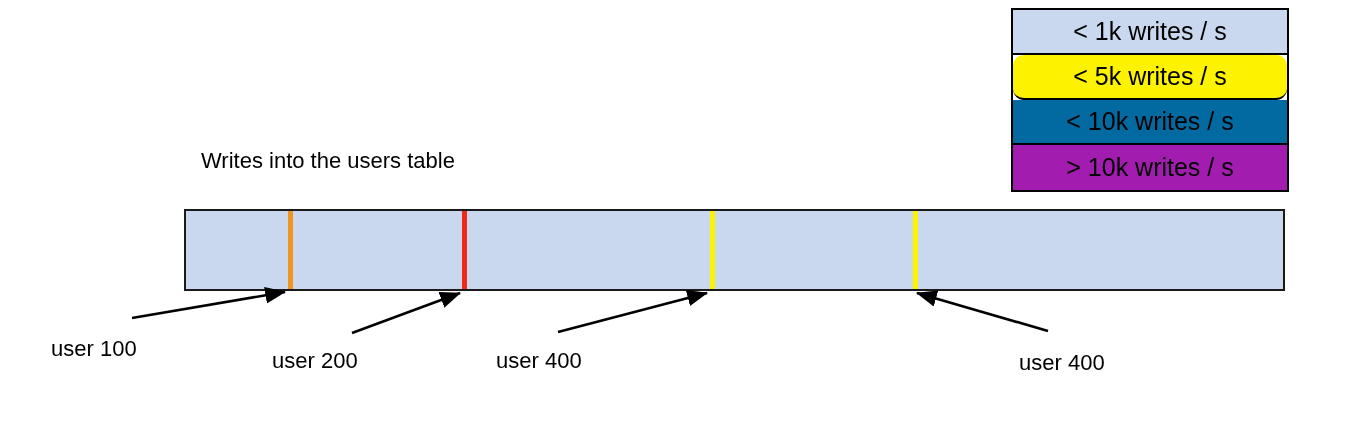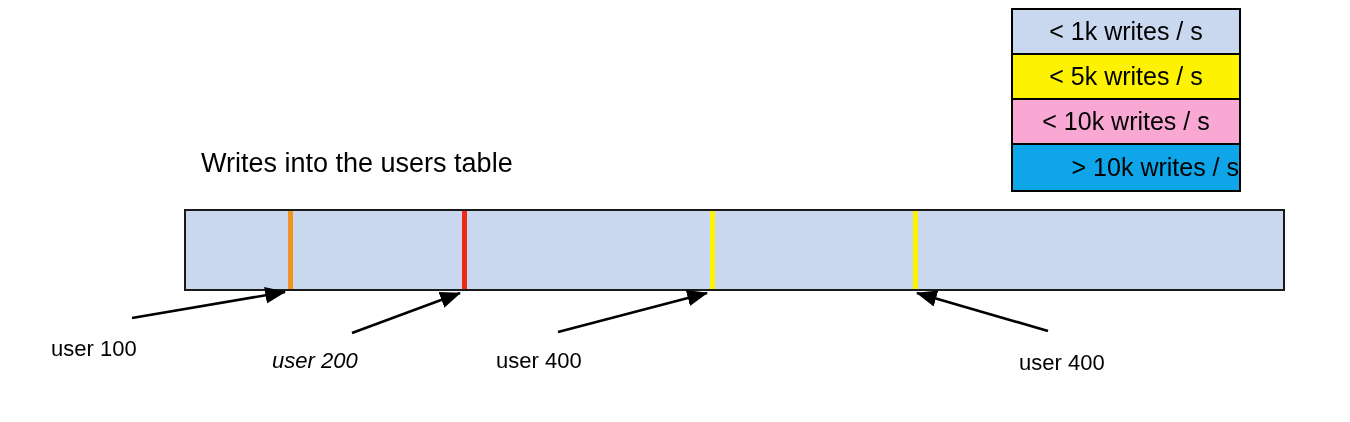--- a/index.html
+++ b/index.html
@@ -14,21 +14,21 @@
     overflow: hidden;
     font-family: "Liberation Sans", sans-serif;
     color: #000000;
   }
 
   
   #legend {
     position: absolute;
     left: 1011px;
     top: 8px;
-    width: 230px;
+    width: 278px;
     border: 2px solid #000000;
     box-sizing: border-box;
   }
   .legend-row {
     height: 45px;
     box-sizing: border-box;
     border-bottom: 2px solid #000000;
     display: flex;
     align-items: center;
     justify-content: center;
@@ -37,21 +37,21 @@
     letter-spacing: 0px;
     white-space: nowrap;
   }
   .legend-row:last-child { border-bottom: none; }
 
   
   #chart-title {
     position: absolute;
     left: 201px;
     top: 150px;
-    font-size: 27px;
+    font-size: 22px;
     line-height: 1;
     white-space: nowrap;
   }
 
   
   #bar {
     position: absolute;
     left: 184px;
     top: 209px;
     width: 1101px;
@@ -84,27 +84,27 @@
     white-space: nowrap;
   }
 </style>
 </head>
 <body>
 
 <div id="legend">
   <div class="legend-row" style="background: rgb(201, 216, 239);">
     <span>&lt; 1k writes / s</span>
   </div>
-  <div class="legend-row" style="background: rgb(253, 242, 0);">
+  <div class="legend-row" style="background: rgb(253, 242, 0); border-radius: 11px;">
     <span>&lt; 5k writes / s</span>
   </div>
-  <div class="legend-row" style="background: #f9a8d4;">
+  <div class="legend-row" style="background: #0369a1;">
     <span>&lt; 10k writes / s</span>
   </div>
-  <div class="legend-row" style="background: #0ea5e9; justify-content: flex-end;">
+  <div class="legend-row" style="background: #a21caf;">
     <span>&gt; 10k writes / s</span>
   </div>
 </div>
 
 <div id="chart-title">Writes into the users table</div>
 
 <div id="bar" style="background: rgb(201, 216, 239); border-color: rgb(26, 26, 26);">
   <div class="stripe" style="background: rgb(239, 148, 32); left: 102px;"></div>
   <div class="stripe" style="background: rgb(237, 43, 24); left: 276px;"></div>
   <div class="stripe" style="background: rgb(253, 242, 0); left: 524px;"></div>
@@ -117,15 +117,15 @@
       <path d="M0,0 L8,3.2 L0,6.4 Z" fill="#000000"></path>
     </marker>
   </defs>
   <line x1="132" y1="318" x2="285" y2="292" stroke="#000000" stroke-width="2.6" marker-end="url(#arrowhead)"></line>
   <line x1="352" y1="333" x2="460" y2="293" stroke="#000000" stroke-width="2.6" marker-end="url(#arrowhead)"></line>
   <line x1="558" y1="332" x2="707" y2="293" stroke="#000000" stroke-width="2.6" marker-end="url(#arrowhead)"></line>
   <line x1="1048" y1="331" x2="917" y2="293" stroke="#000000" stroke-width="2.6" marker-end="url(#arrowhead)"></line>
 </svg>
 
 <div class="user-label" style="left: 51px; top: 338px;">user 100</div>
-<div class="user-label" style="left: 272px; top: 350px; font-style: italic;">user 200</div>
+<div class="user-label" style="left: 272px; top: 350px;">user 200</div>
 <div class="user-label" style="left: 496px; top: 350px;">user 400</div>
 <div class="user-label" style="left: 1019px; top: 352px;">user 400</div>
 
 </body></html>

